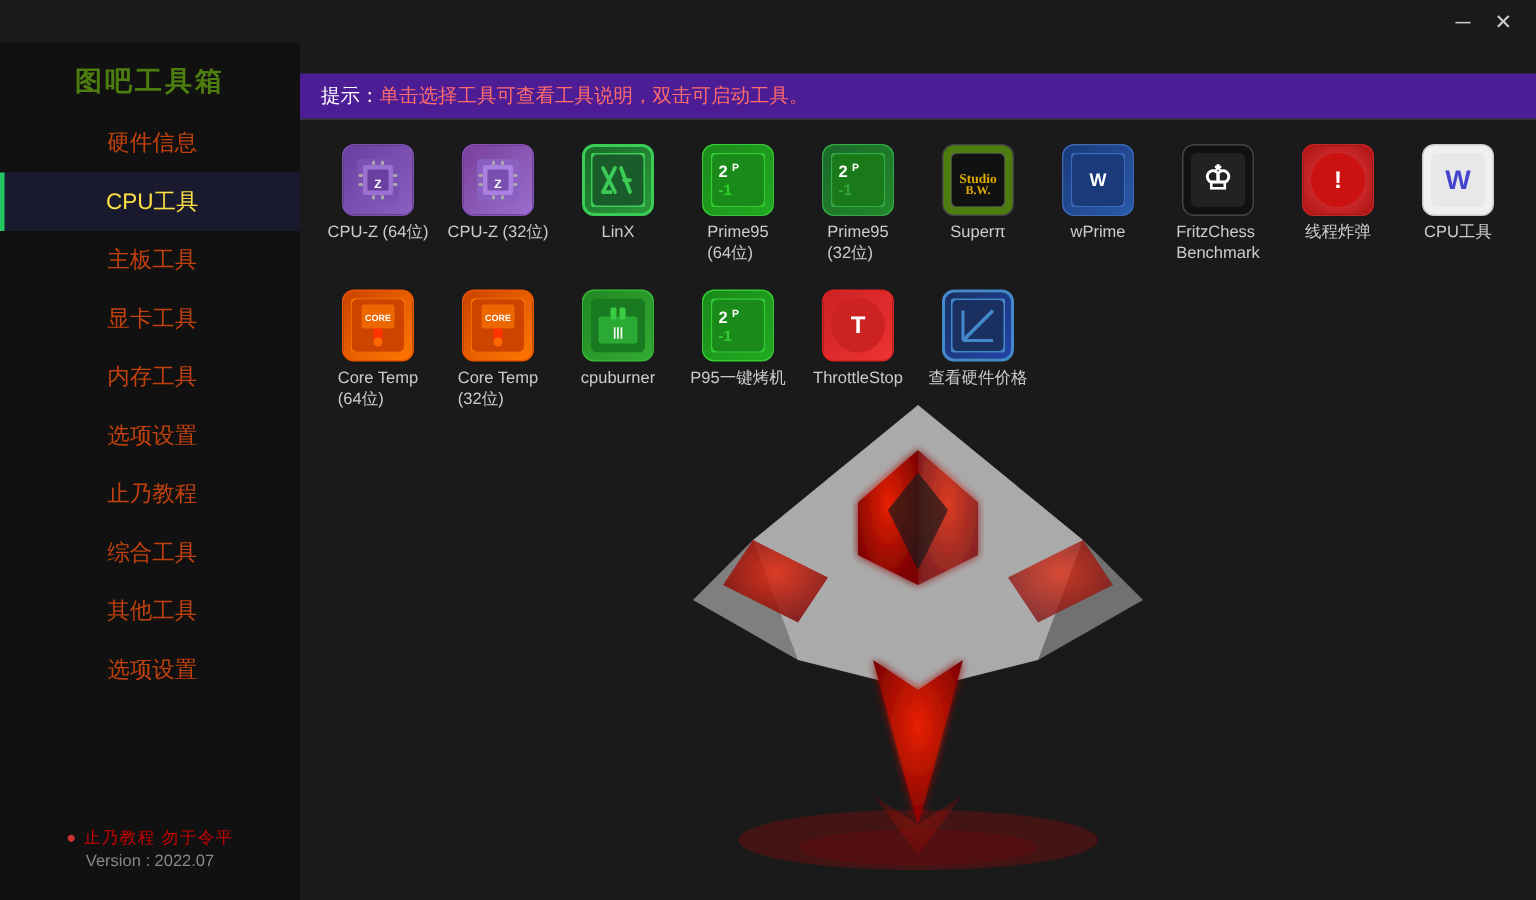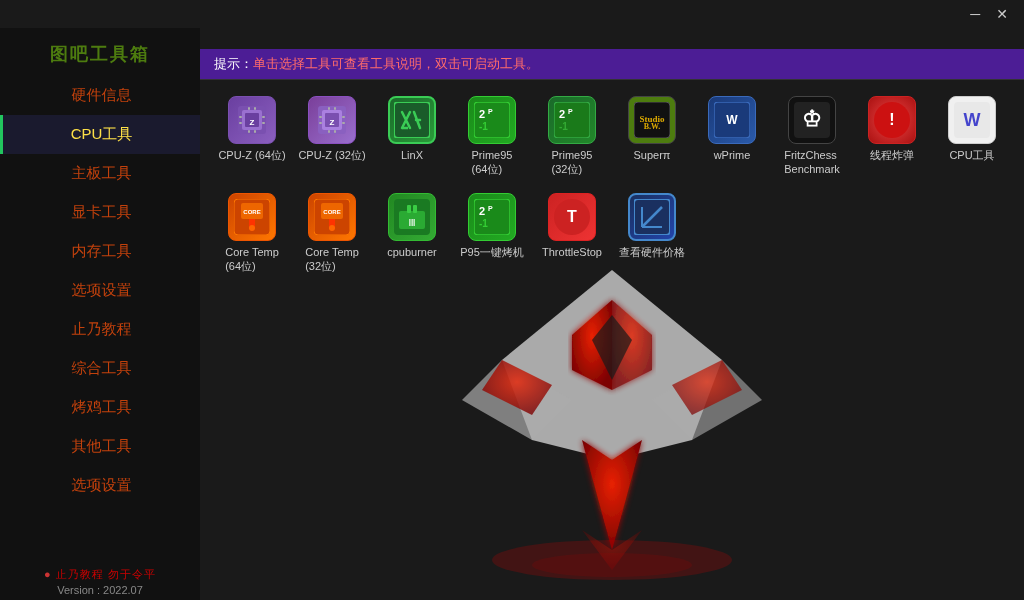--- a/index.html
+++ b/index.html
@@ -60,21 +60,21 @@
       transition: background 0.15s;
       border-left: 3px solid transparent;
     }
     .sidebar-item.active {
       color: #fde047;
       border-left: 3px solid #22c55e;
       background: #1a1a2e;
     }
     .sidebar-footer {
       margin-top: auto;
-      padding: 8px 0 4px;
+      padding: 8px 0 20px;
       text-align: center;
     }
     .sidebar-logo {
       color: #cc0000;
       font-size: 11px;
       letter-spacing: 1px;
       margin-bottom: 2px;
     }
     .sidebar-version {
       color: #888;
@@ -190,21 +190,20 @@
   <div class="sidebar-title">图吧工具箱</div>
 
   <div class="sidebar-item">硬件信息</div>
   <div class="sidebar-item active">CPU工具</div>
   <div class="sidebar-item">主板工具</div>
   <div class="sidebar-item">显卡工具</div>
   <div class="sidebar-item">内存工具</div>
   <div class="sidebar-item">选项设置</div>
   <div class="sidebar-item">止乃教程</div>
   <div class="sidebar-item">综合工具</div>
-  <div class="sidebar-item">烤鸡工具</div>
   <div class="sidebar-item">其他工具</div>
   <div class="sidebar-item">选项设置</div>
 
   <div class="sidebar-footer">
     <div class="sidebar-logo" style="color:#cc0000;font-size:11px;">
       <span style="color:#cc3333;">●</span> 止乃教程 勿于令平
     </div>
     <div class="sidebar-version">Version : 2022.07</div>
   </div>
 </div>

